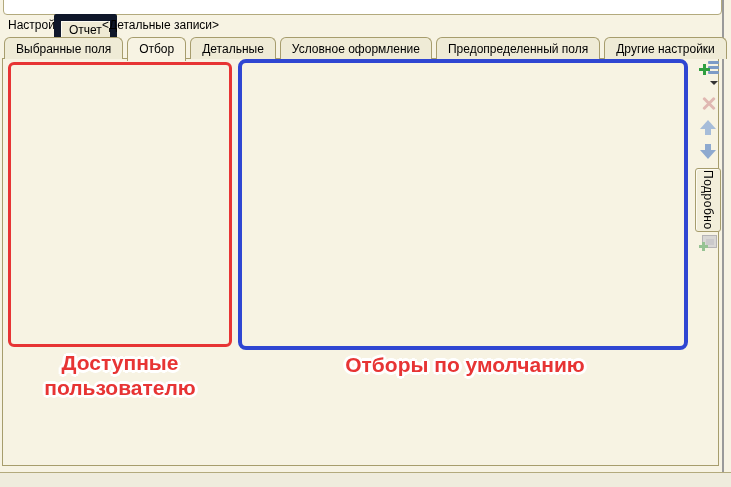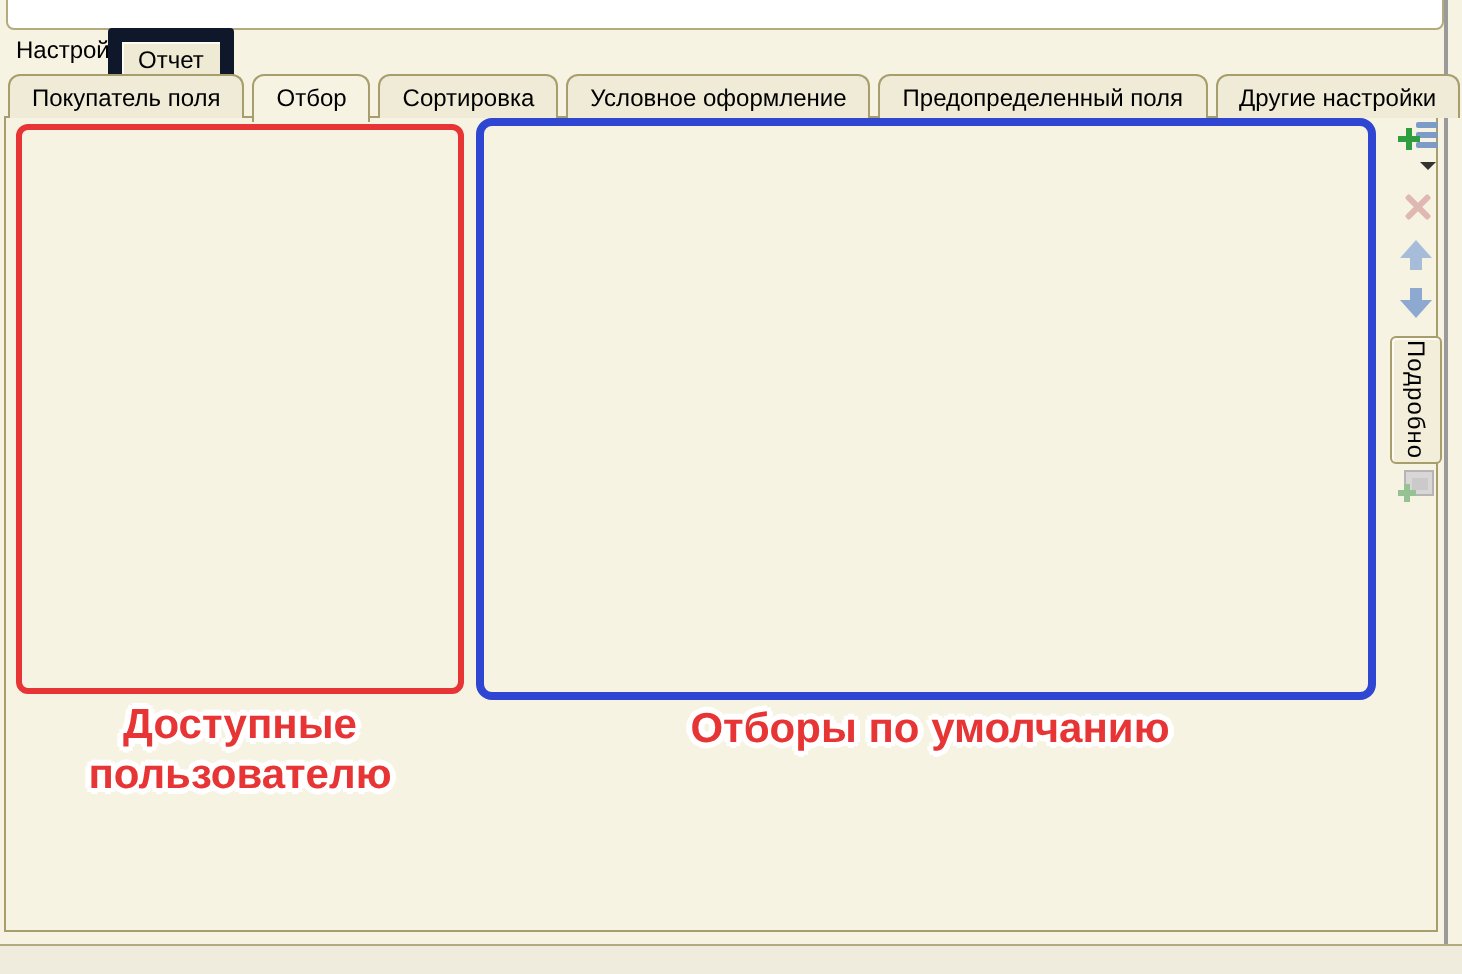--- a/index.html
+++ b/index.html
@@ -108,22 +108,23 @@
 </style>
 </head>
 <body>
 
 <div class="stage">
 
   <div class="abs top-strip"></div>
 
   <span class="abs settings-label">Настройки:</span>
   <span class="abs report-btn">Отчет</span>
-
-  <div class="abs tab-bar"><div class="tab">Покупатель поля</div><div class="tab active">Отбор</div><div class="tab">Сортировка</div><div class="tab">Условное оформление</div><div class="tab">Предопределенный поля</div><div class="tab">Другие настройки</div></div>
+  <span class="abs variant-label">&lt;Детальные записи&gt;</span>
+
+  <div class="abs tab-bar"><div class="tab">Выбранные поля</div><div class="tab active">Отбор</div><div class="tab">Детальные</div><div class="tab">Условное оформление</div><div class="tab">Предопределенный поля</div><div class="tab">Другие настройки</div></div>
 
   <div class="abs content"></div>
 
   <div class="panel left-panel">
     <div class="panel-header">Доступные поля</div>
     <div class="tree">
         <div class="tree-row">
           <span class="expander">+</span>
           <span class="field-ico"></span>
           <span class="tree-label selected">ВидКонтрагента</span>

